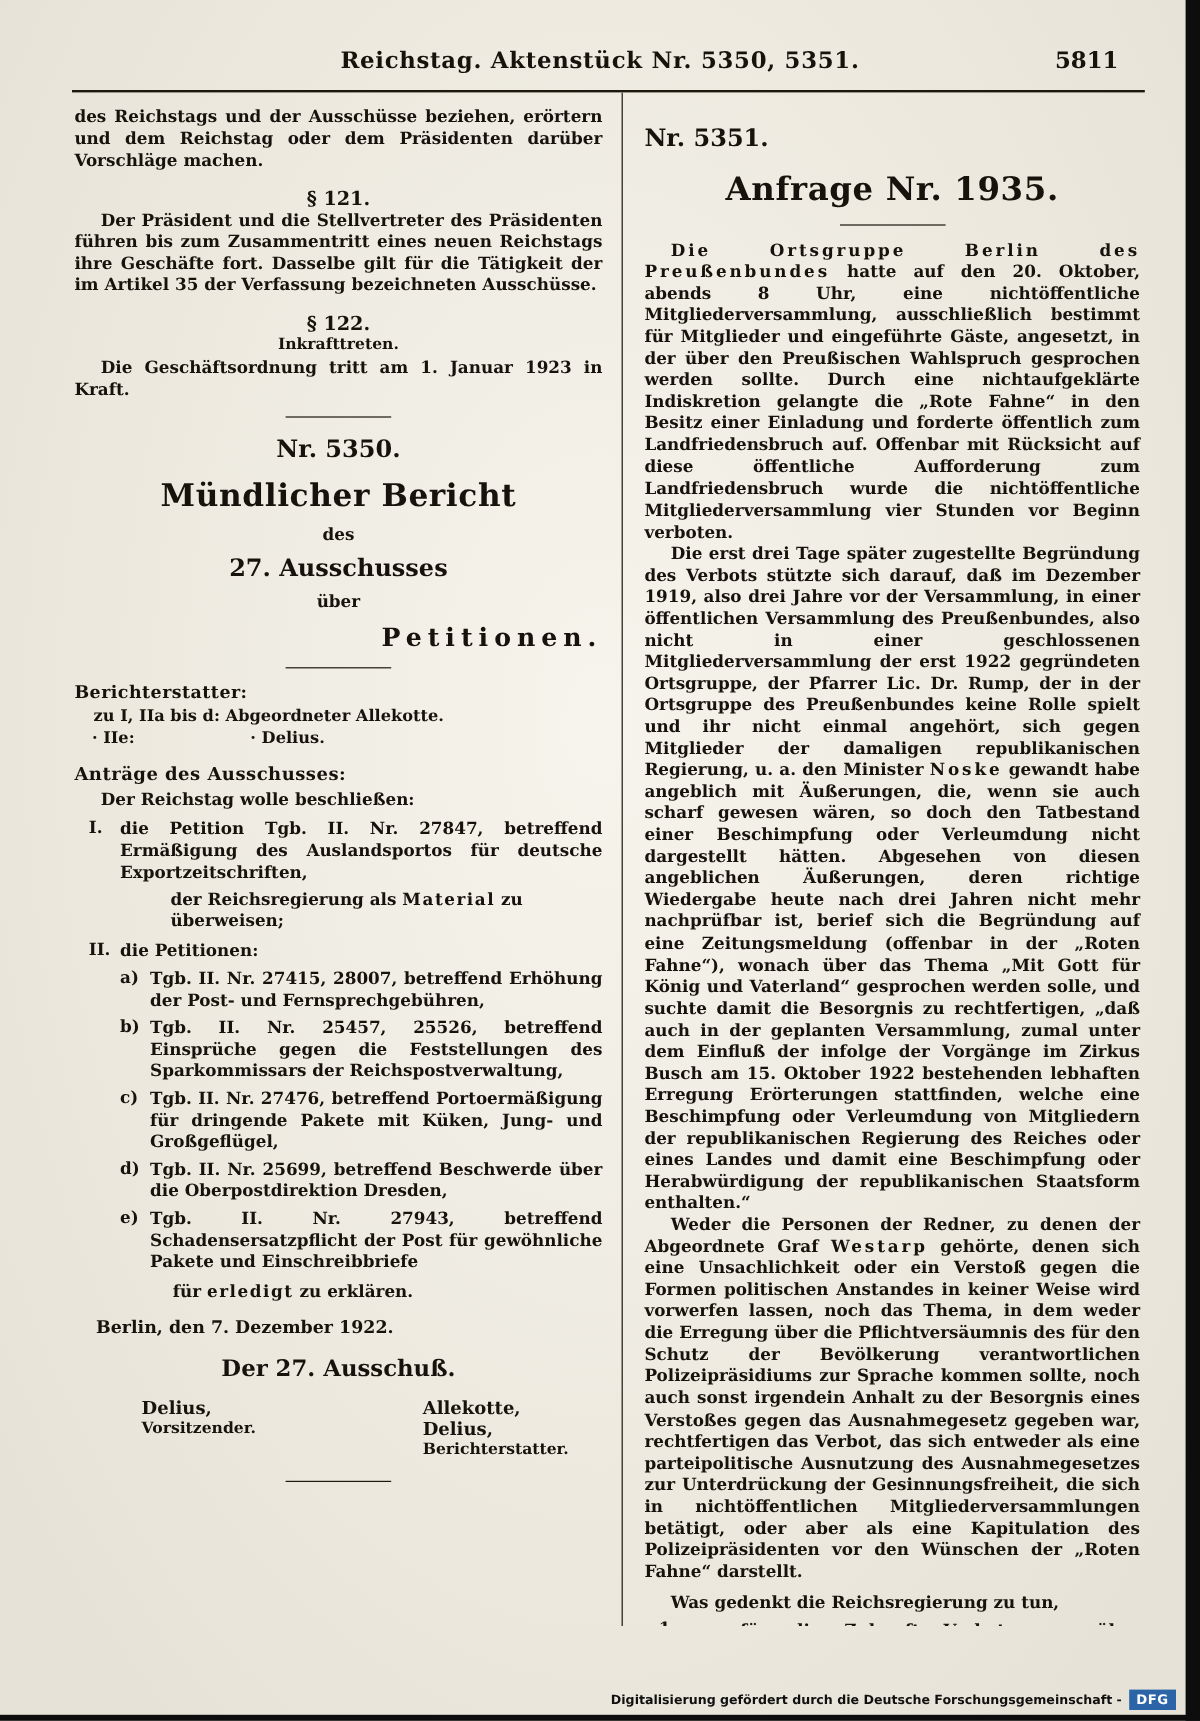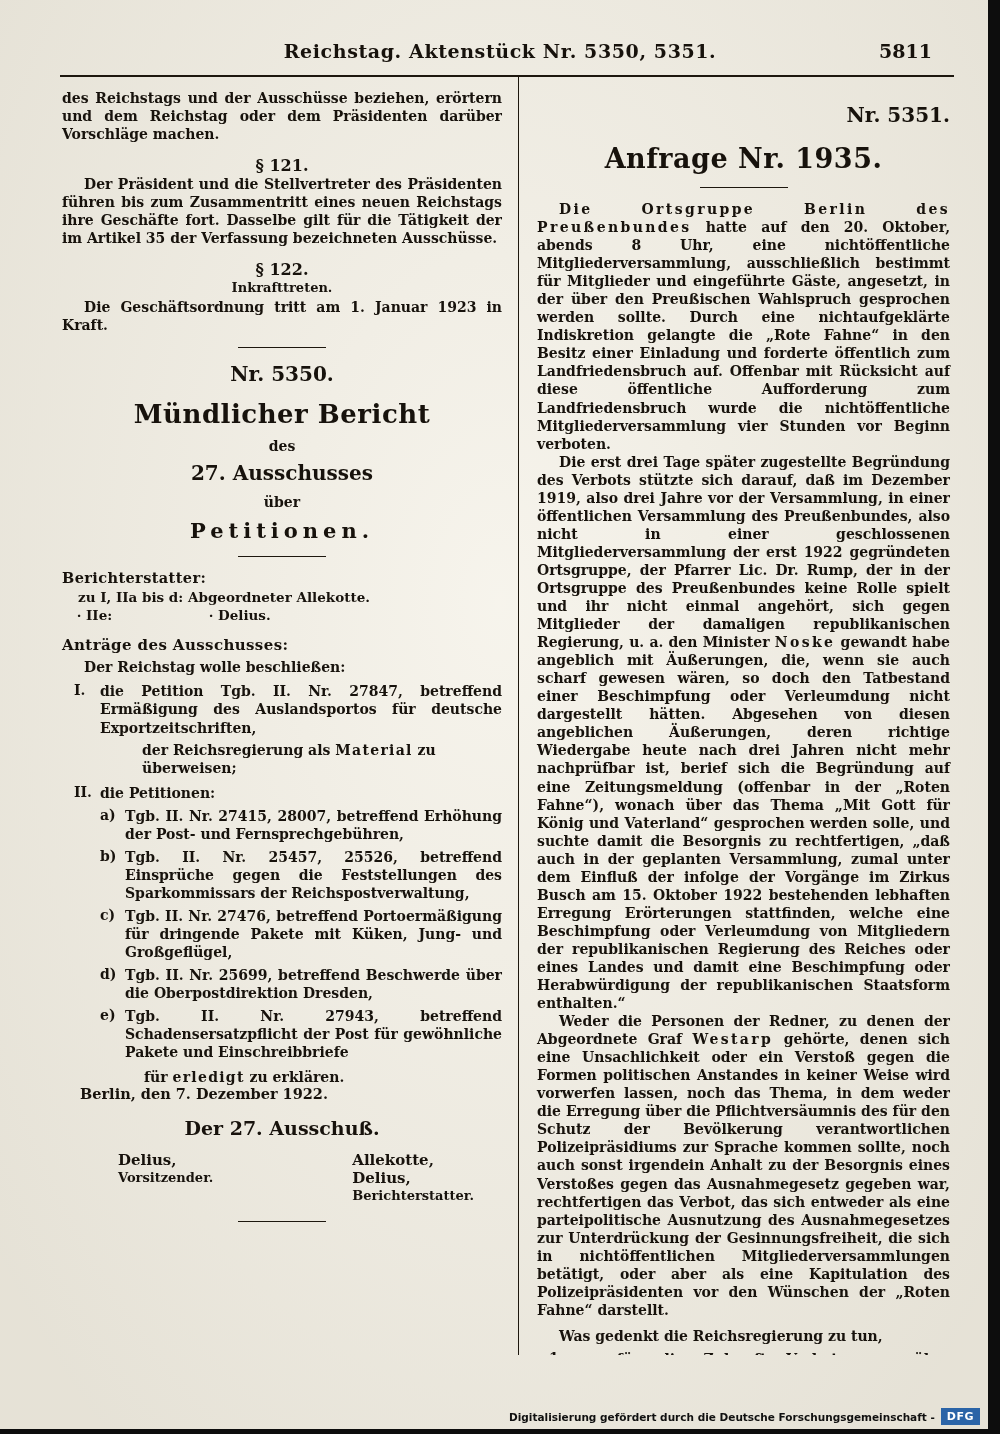--- a/index.html
+++ b/index.html
@@ -39,49 +39,49 @@
 
   
   .sec-head{font-size:16px;font-weight:700;text-align:center;margin-top:13px;}
   .sec-sub{font-size:11.5px;font-weight:700;text-align:center;margin:1px 0 3px;}
   .sec-sub-lg{font-size:13px;}
 
   .report-number{font-size:20px;font-weight:700;text-align:center;margin-top:14px;}
   .report-title{font-size:26px;font-weight:700;text-align:center;margin-top:13px;letter-spacing:.5px;}
   .small-center{font-size:14px;font-weight:700;text-align:center;margin-top:9px;}
   .report-committee{font-size:20px;font-weight:700;text-align:center;margin-top:7px;}
-  .report-subject{font-size:21px;font-weight:700;text-align:center;letter-spacing:5px;margin-top:8px;}
+  .report-subject{font-size:21px;font-weight:700;text-align:right;letter-spacing:5px;margin-top:8px;}
 
   .bericht-head{font-size:14.5px;font-weight:700;letter-spacing:.4px;}
   .bericht-line{font-size:13.5px;font-weight:700;margin:3px 0 0 16px;}
   .bericht-line2{display:flex;font-size:13.5px;font-weight:700;margin:2px 0 0 10px;}
   .ditto{width:14px;text-align:center;}
   .l2-label{width:118px;}
 
   .antraege-head{font-size:15px;font-weight:700;margin-top:13px;letter-spacing:.4px;}
   .motions-intro{font-size:14px;font-weight:700;text-indent:22px;margin:5px 0 0;}
 
   .motion{display:flex;margin:7px 0 0 12px;}
   .motion-label{flex:0 0 26px;font-weight:700;font-size:14px;}
   .motion-body{flex:1;font-size:14px;font-weight:700;text-align:justify;line-height:1.29;hyphens:auto;}
   .resolution{margin:4px 38px 0 80px;font-size:14px;font-weight:700;line-height:1.29;}
   .subitem{display:flex;margin:5px 0 0 38px;}
   .subitem-label{flex:0 0 25px;font-weight:700;font-size:14px;}
   .subitem-body{flex:1;font-size:14px;font-weight:700;text-align:justify;line-height:1.29;hyphens:auto;}
   .final-resolution{margin:8px 0 0 82px;font-size:14px;font-weight:700;}
 
-  .dateline{margin:0 0 0 18px;font-size:14.5px;font-weight:700;}
+  .dateline{margin:13px 0 0 18px;font-size:14.5px;font-weight:700;}
   .committee-signoff{font-size:19px;font-weight:700;text-align:center;margin-top:15px;}
   .sig-row{display:flex;justify-content:space-between;margin-top:12px;padding:0 28px 0 56px;}
   .sig-name{font-size:15px;font-weight:700;}
   .sig-role{font-size:13px;font-weight:700;margin-top:1px;}
   .end-rule{margin-top:18px;}
 
   
-  .nr-heading{font-size:20px;font-weight:700;text-align:right;margin-top:26px;}
+  .nr-heading{font-size:20px;font-weight:700;text-align:left;margin-top:26px;}
   .anfrage{font-size:27px;font-weight:700;text-align:center;margin-top:16px;letter-spacing:.5px;}
   .r-gap{margin-top:6px;}
   .question-intro{font-size:14px;font-weight:700;text-indent:22px;margin:9px 0 0;}
   .question{display:flex;margin:6px 0 0 12px;}
   .q-label{flex:0 0 23px;font-weight:700;font-size:14px;}
   .q-body{flex:1;font-size:14px;font-weight:700;text-align:justify;line-height:1.29;hyphens:auto;}
 
   
   .scan-footer{position:absolute;right:20px;bottom:9px;display:flex;align-items:center;gap:6px;
     font-family:"DejaVu Sans","Liberation Sans",sans-serif;}

